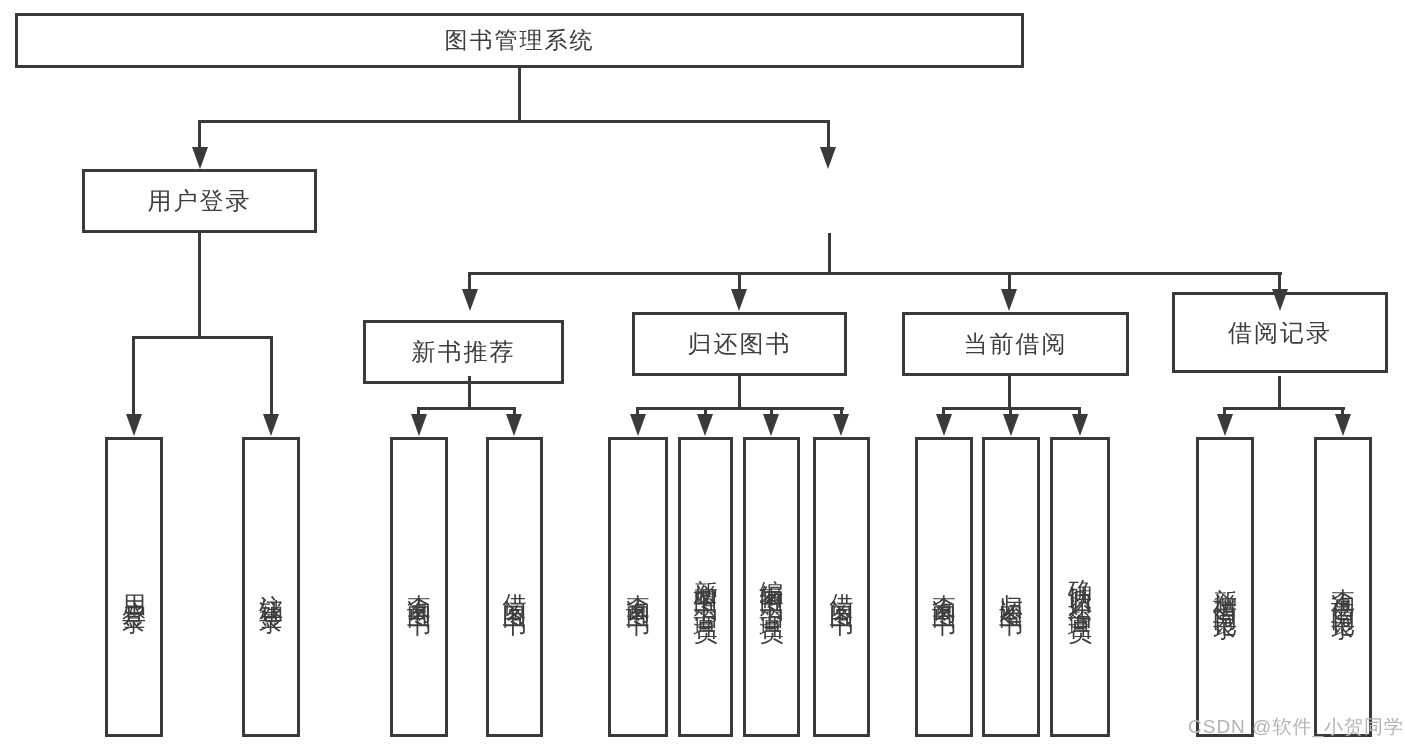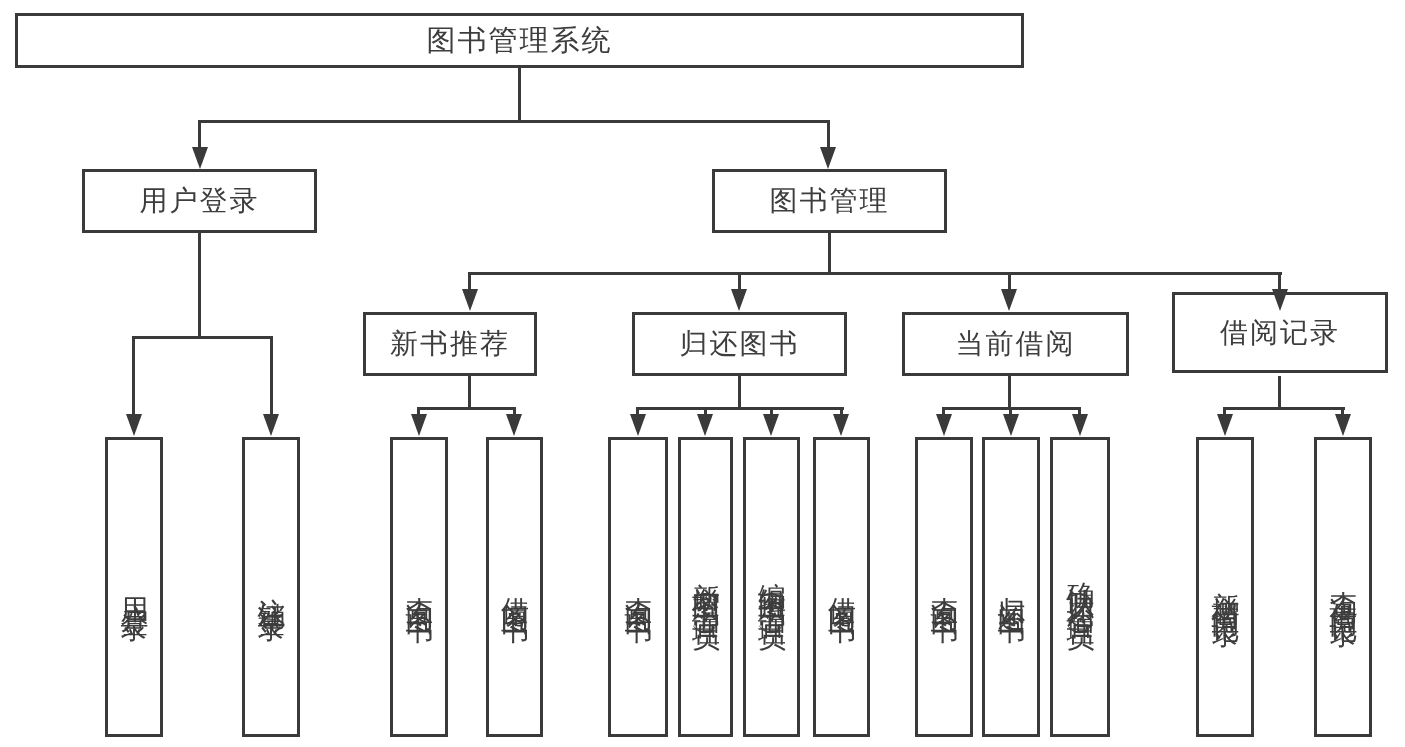--- a/index.html
+++ b/index.html
@@ -22,25 +22,25 @@
   }
   .node {
     position: absolute;
     box-sizing: border-box;
     border: 3px solid var(--line);
     background: var(--background);
     display: flex;
     align-items: center;
     justify-content: center;
     color: var(--text);
-    font-size: 28px;
+    font-size: 24px;
     letter-spacing: 2px;
     white-space: nowrap;
   }
-  .node.root-box { font-size: 29px; }
+  .node.root-box { font-size: 23px; }
   .node.leaf span {
     writing-mode: vertical-rl;
     text-orientation: mixed;
     letter-spacing: 6px;
     white-space: nowrap;
   }
   .hl { position: absolute; height: 3px; background: var(--line); }
   .vl { position: absolute; width: 3px; background: var(--line); }
   .arrow {
     position: absolute;
@@ -66,25 +66,22 @@
 <div class="canvas">
 
   <div class="node root-box" style="left:15px;top:13px;width:1009px;height:55px">
     <span>图书管理系统</span>
   </div>
 
   <div class="node" style="left:82px;top:169px;width:235px;height:64px">
     <span>用户登录</span>
   </div>
 
-  <div class="node" style="left:712px;top:169px;width:235px;height:64px">
-    <span>图书管理</span>
-  </div>
-
-  <div class="node" style="left:363px;top:312px;width:174px;height:64px">
+
+  <div class="node" style="left:363px;top:320px;width:201px;height:64px">
     <span>新书推荐</span>
   </div>
 
   <div class="node" style="left:632px;top:312px;width:215px;height:64px">
     <span>归还图书</span>
   </div>
 
   <div class="node" style="left:902px;top:312px;width:227px;height:64px">
     <span>当前借阅</span>
   </div>
@@ -189,14 +186,15 @@
   <div class="arrow" style="left:1003px;top:414px"></div>
   <div class="arrow" style="left:1072px;top:414px"></div>
 
   <div class="vl" style="left:1278px;top:376px;height:32px"></div>
   <div class="hl" style="left:1223px;top:407px;width:122px"></div>
   <div class="vl" style="left:1223px;top:407px;height:9px"></div>
   <div class="vl" style="left:1341px;top:407px;height:9px"></div>
   <div class="arrow" style="left:1217px;top:414px"></div>
   <div class="arrow" style="left:1335px;top:414px"></div>
 
+  <div class="watermark">CSDN @软件_小贺同学</div>
 
 </div>
 
 </body></html>

